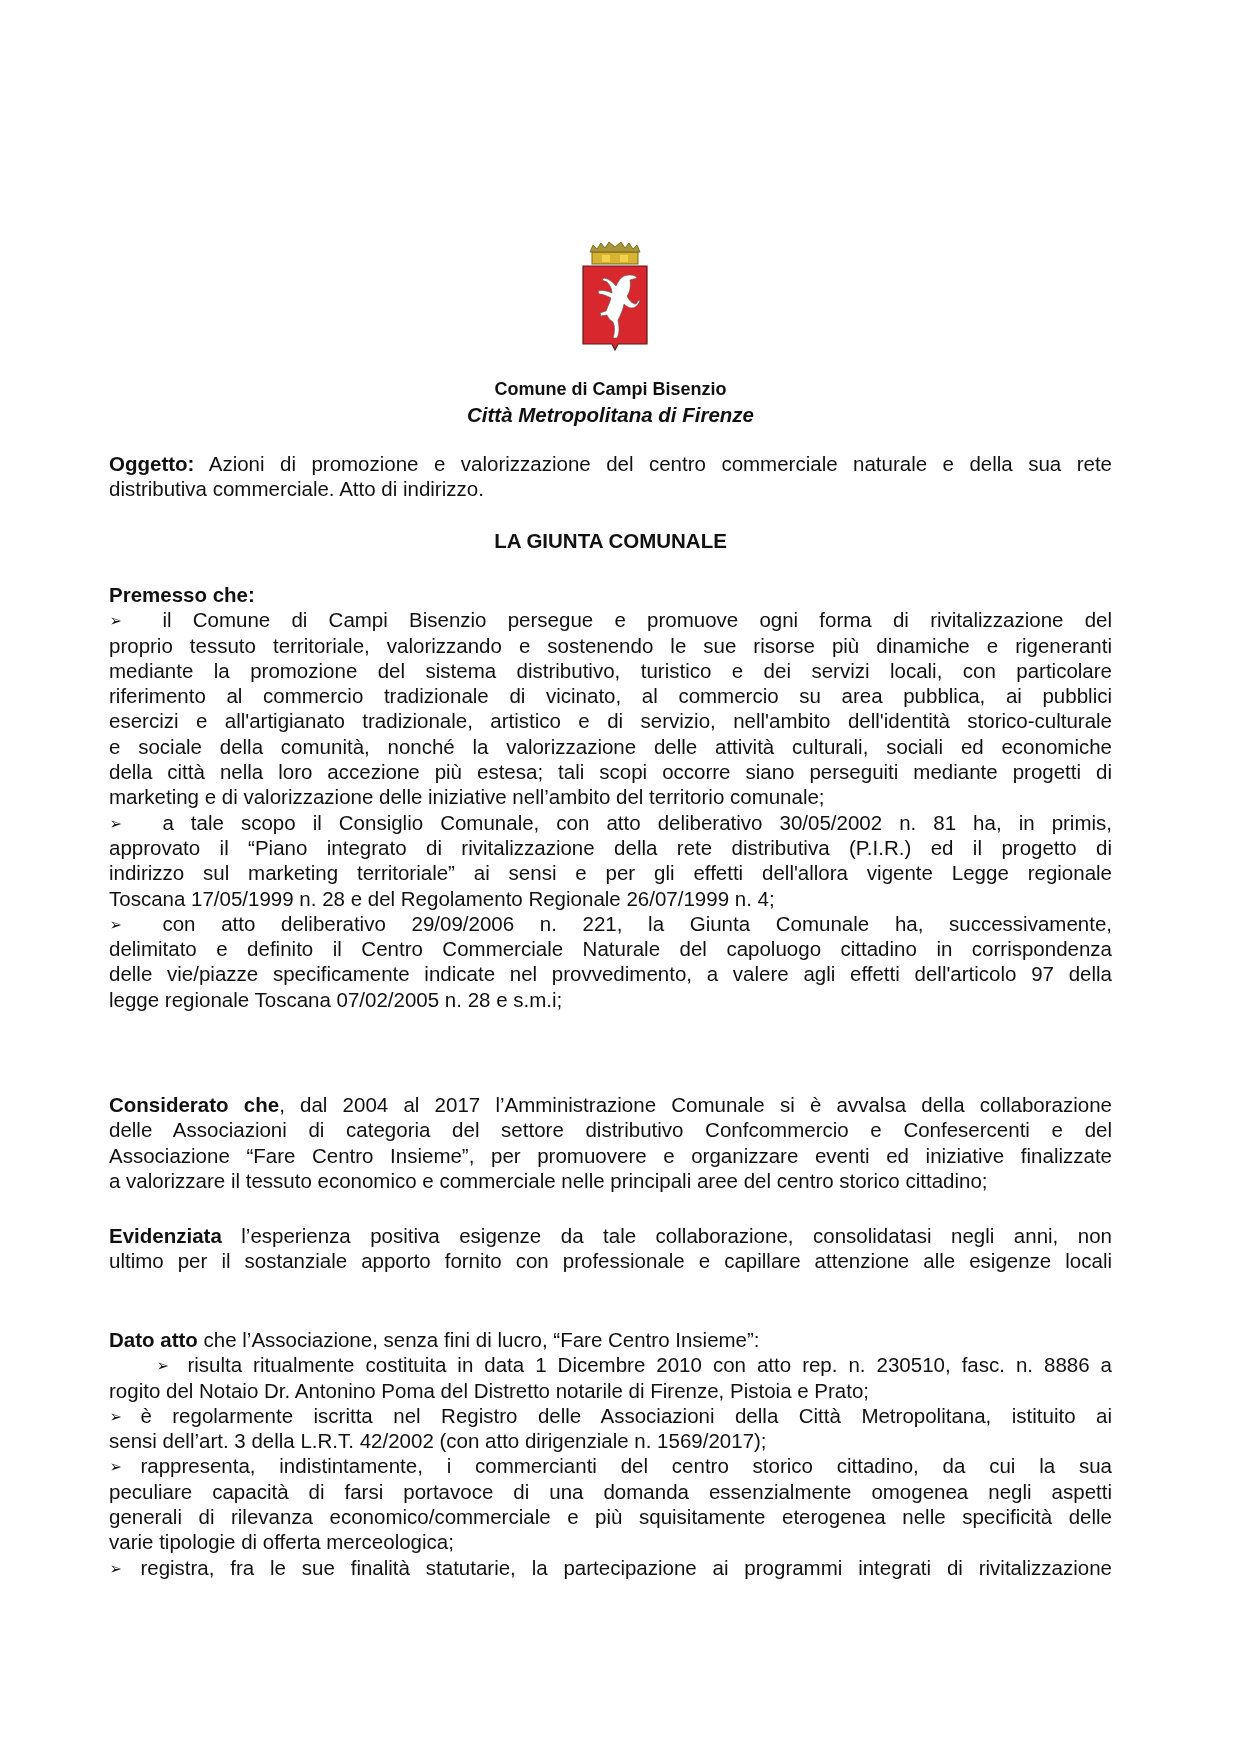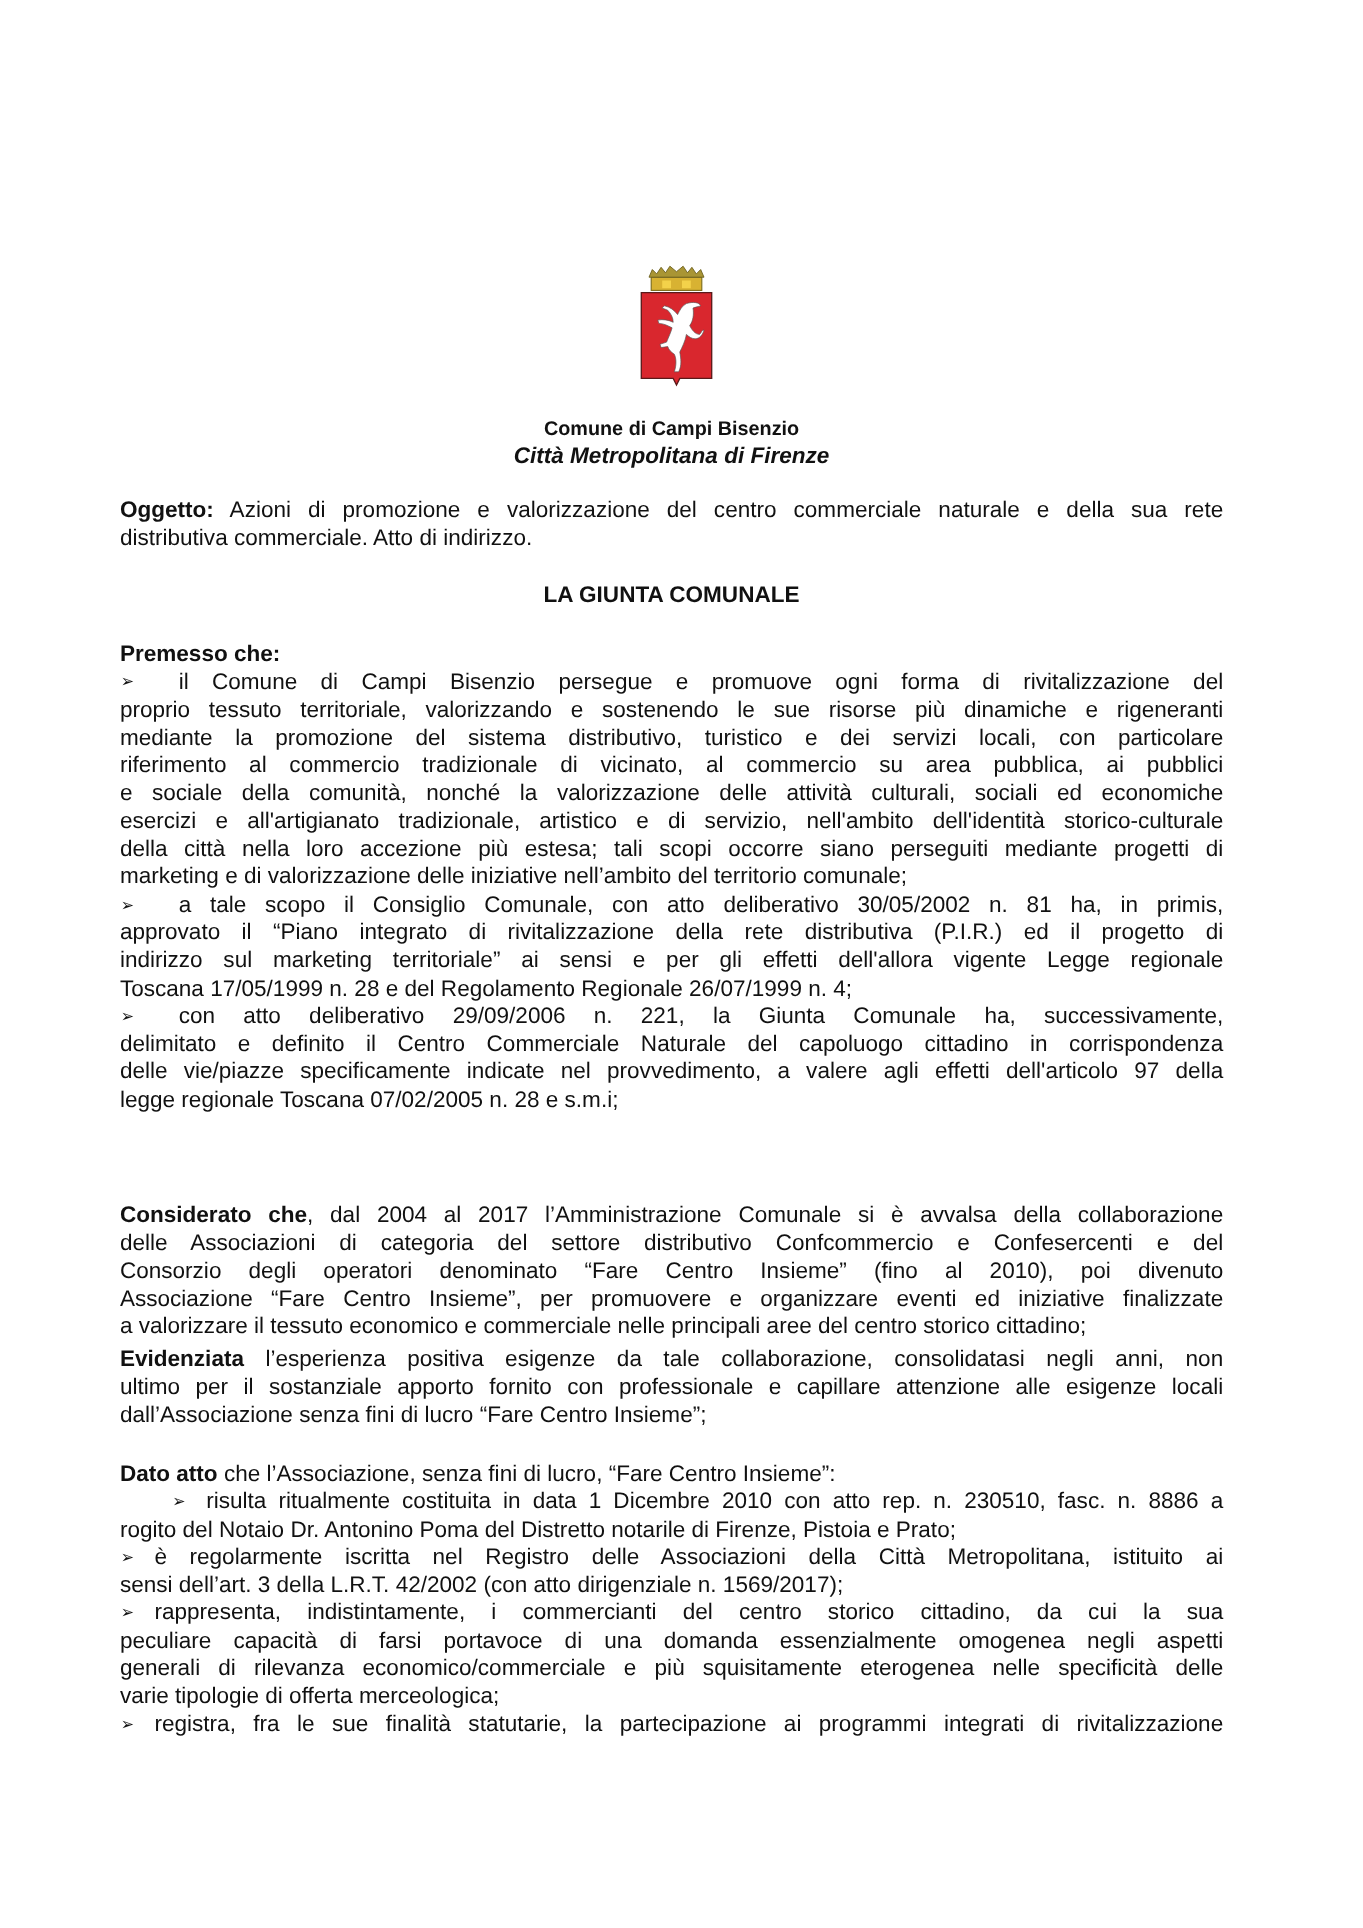--- a/index.html
+++ b/index.html
@@ -53,22 +53,22 @@
   </div>
 
   <div class="blk" style="top:582px;">
     <span class="line last b"><span style="white-space: nowrap;">Premesso che:</span></span>
 
     <div>
       <span class="line" style="display: block; white-space: nowrap;"><span style="white-space: nowrap;"><span class="arrow">➢</span><span style="display:inline-block;width:40px;"></span><span>il Comune di Campi Bisenzio persegue e promuove ogni forma di rivitalizzazione del</span></span></span>
       <span class="line" style="display: block; white-space: nowrap;"><span style="white-space: nowrap;">proprio tessuto territoriale, valorizzando e sostenendo le sue risorse più dinamiche e rigeneranti</span></span>
       <span class="line" style="display: block; white-space: nowrap;"><span style="white-space: nowrap;">mediante la promozione del sistema distributivo, turistico e dei servizi locali, con particolare</span></span>
       <span class="line" style="display: block; white-space: nowrap;"><span style="white-space: nowrap;">riferimento al commercio tradizionale di vicinato, al commercio su area pubblica, ai pubblici</span></span>
+      <span class="line" style="display: block; white-space: nowrap;"><span style="white-space: nowrap;">esercizi e all'artigianato tradizionale, artistico e di servizio, nell'ambito dell'identità storico-culturale</span></span>
       <span class="line" style="display: block; white-space: nowrap;"><span style="white-space: nowrap;">e sociale della comunità, nonché la valorizzazione delle attività culturali, sociali ed economiche</span></span>
-      <span class="line" style="display: block; white-space: nowrap;"><span style="white-space: nowrap;">esercizi e all'artigianato tradizionale, artistico e di servizio, nell'ambito dell'identità storico-culturale</span></span>
       <span class="line" style="display: block; white-space: nowrap;"><span style="white-space: nowrap;">della città nella loro accezione più estesa; tali scopi occorre siano perseguiti mediante progetti di</span></span>
       <span class="line last"><span style="white-space: nowrap;">marketing e di valorizzazione delle iniziative nell’ambito del territorio comunale;</span></span>
     </div>
 
     <div>
       <span class="line" style="display: block; white-space: nowrap;"><span style="white-space: nowrap;"><span class="arrow">➢</span><span style="display:inline-block;width:40px;"></span><span>a tale scopo il Consiglio Comunale, con atto deliberativo 30/05/2002 n. 81 ha, in primis,</span></span></span>
       <span class="line" style="display: block; white-space: nowrap;"><span style="white-space: nowrap;">approvato il “Piano integrato di rivitalizzazione della rete distributiva (P.I.R.) ed il progetto di</span></span>
       <span class="line" style="display: block; white-space: nowrap;"><span style="white-space: nowrap;">indirizzo sul marketing territoriale” ai sensi e per gli effetti dell'allora vigente Legge regionale</span></span>
       <span class="line last"><span style="white-space: nowrap;">Toscana 17/05/1999 n. 28 e del Regolamento Regionale 26/07/1999 n. 4;</span></span>
     </div>
@@ -77,29 +77,27 @@
       <span class="line" style="display: block; white-space: nowrap;"><span style="white-space: nowrap;"><span class="arrow">➢</span><span style="display:inline-block;width:40px;"></span><span>con atto deliberativo 29/09/2006 n. 221, la Giunta Comunale ha, successivamente,</span></span></span>
       <span class="line" style="display: block; white-space: nowrap;"><span style="white-space: nowrap;">delimitato e definito il Centro Commerciale Naturale del capoluogo cittadino in corrispondenza</span></span>
       <span class="line" style="display: block; white-space: nowrap;"><span style="white-space: nowrap;">delle vie/piazze specificamente indicate nel provvedimento, a valere agli effetti dell'articolo 97 della</span></span>
       <span class="line last"><span style="white-space: nowrap;">legge regionale Toscana 07/02/2005 n. 28 e s.m.i;</span></span>
     </div>
   </div>
 
   <div class="blk" style="top:1063px;">
     <span class="line" style="display: block; white-space: nowrap; margin-top: 29px;"><span style="white-space: nowrap;"><span class="b">Considerato che</span><span>, dal 2004 al 2017 l’Amministrazione Comunale si è avvalsa della collaborazione</span></span></span>
     <span class="line" style="display: block; white-space: nowrap;"><span style="white-space: nowrap;">delle Associazioni di categoria del settore distributivo Confcommercio e Confesercenti e del</span></span>
-    <span class="line" style="display: block; white-space: nowrap;"><span style="white-space: nowrap;">Consorzio degli operatori denominato “Fare Centro Insieme” (fino al 2010), poi divenuto</span></span>
     <span class="line" style="display: block; white-space: nowrap;"><span style="white-space: nowrap;">Associazione “Fare Centro Insieme”, per promuovere e organizzare eventi ed iniziative finalizzate</span></span>
     <span class="line last"><span style="white-space: nowrap;">a valorizzare il tessuto economico e commerciale nelle principali aree del centro storico cittadino;</span></span>
   </div>
 
   <div class="blk" style="top:1223px;">
     <span class="line" style="display: block; white-space: nowrap;"><span style="white-space: nowrap;"><span class="b">Evidenziata</span><span> l’esperienza positiva esigenze da tale collaborazione, consolidatasi negli anni, non</span></span></span>
     <span class="line" style="display: block; white-space: nowrap;"><span style="white-space: nowrap;">ultimo per il sostanziale apporto fornito con professionale e capillare attenzione alle esigenze locali</span></span>
-    <span class="line last"><span style="white-space: nowrap;">dall’Associazione senza fini di lucro “Fare Centro Insieme”;</span></span>
   </div>
 
   <div class="blk" style="top:1327px;">
     <span class="line last"><span style="white-space: nowrap;"><span class="b">Dato atto</span><span> che l’Associazione, senza fini di lucro, “Fare Centro Insieme”:</span></span></span>
 
     <div>
       <span class="line" style="display: block; white-space: nowrap;"><span style="white-space: nowrap; margin-left: 47px;"><span class="arrow">➢</span><span style="display:inline-block;width:18px;"></span><span>risulta ritualmente costituita in data 1 Dicembre 2010 con atto rep. n. 230510, fasc. n. 8886 a</span></span></span>
       <span class="line last"><span style="white-space: nowrap;">rogito del Notaio Dr. Antonino Poma del Distretto notarile di Firenze, Pistoia e Prato;</span></span>
     </div>
 

